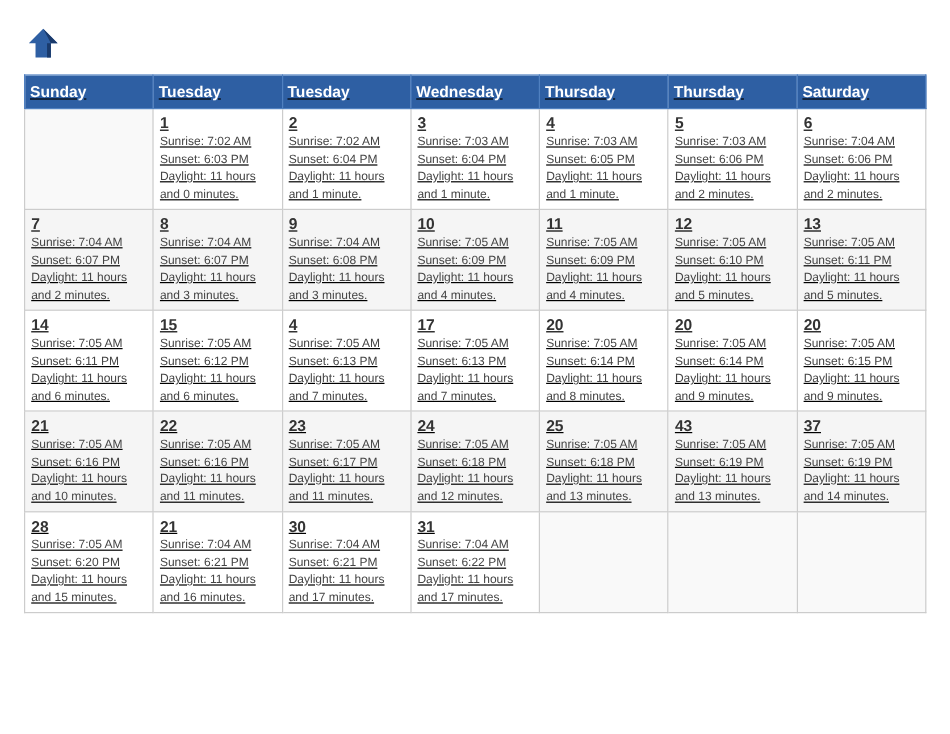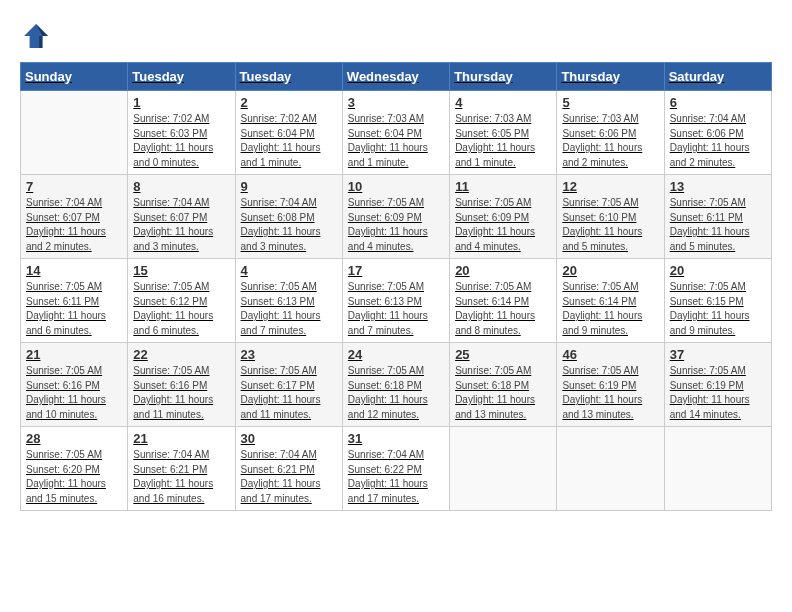--- a/index.html
+++ b/index.html
@@ -224,21 +224,21 @@
         </td>
         <td>
           <span class="day-number">24</span>
           <div class="day-info">Sunrise: 7:05 AM<br>Sunset: 6:18 PM<br>Daylight: 11 hours and 12 minutes.</div>
         </td>
         <td>
           <span class="day-number">25</span>
           <div class="day-info">Sunrise: 7:05 AM<br>Sunset: 6:18 PM<br>Daylight: 11 hours and 13 minutes.</div>
         </td>
         <td>
-          <span class="day-number">46</span>
+          <span class="day-number">43</span>
           <div class="day-info">Sunrise: 7:05 AM<br>Sunset: 6:19 PM<br>Daylight: 11 hours and 13 minutes.</div>
         </td>
         <td>
           <span class="day-number">37</span>
           <div class="day-info">Sunrise: 7:05 AM<br>Sunset: 6:19 PM<br>Daylight: 11 hours and 14 minutes.</div>
         </td>
       </tr>
       <tr>
         <td>
           <span class="day-number">28</span>

